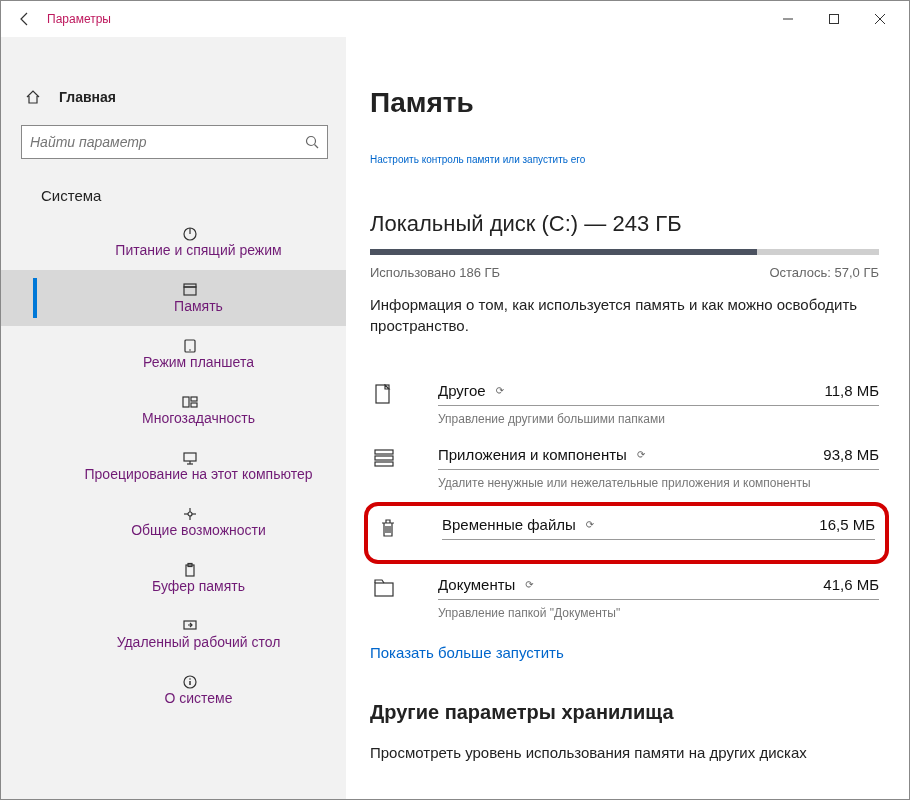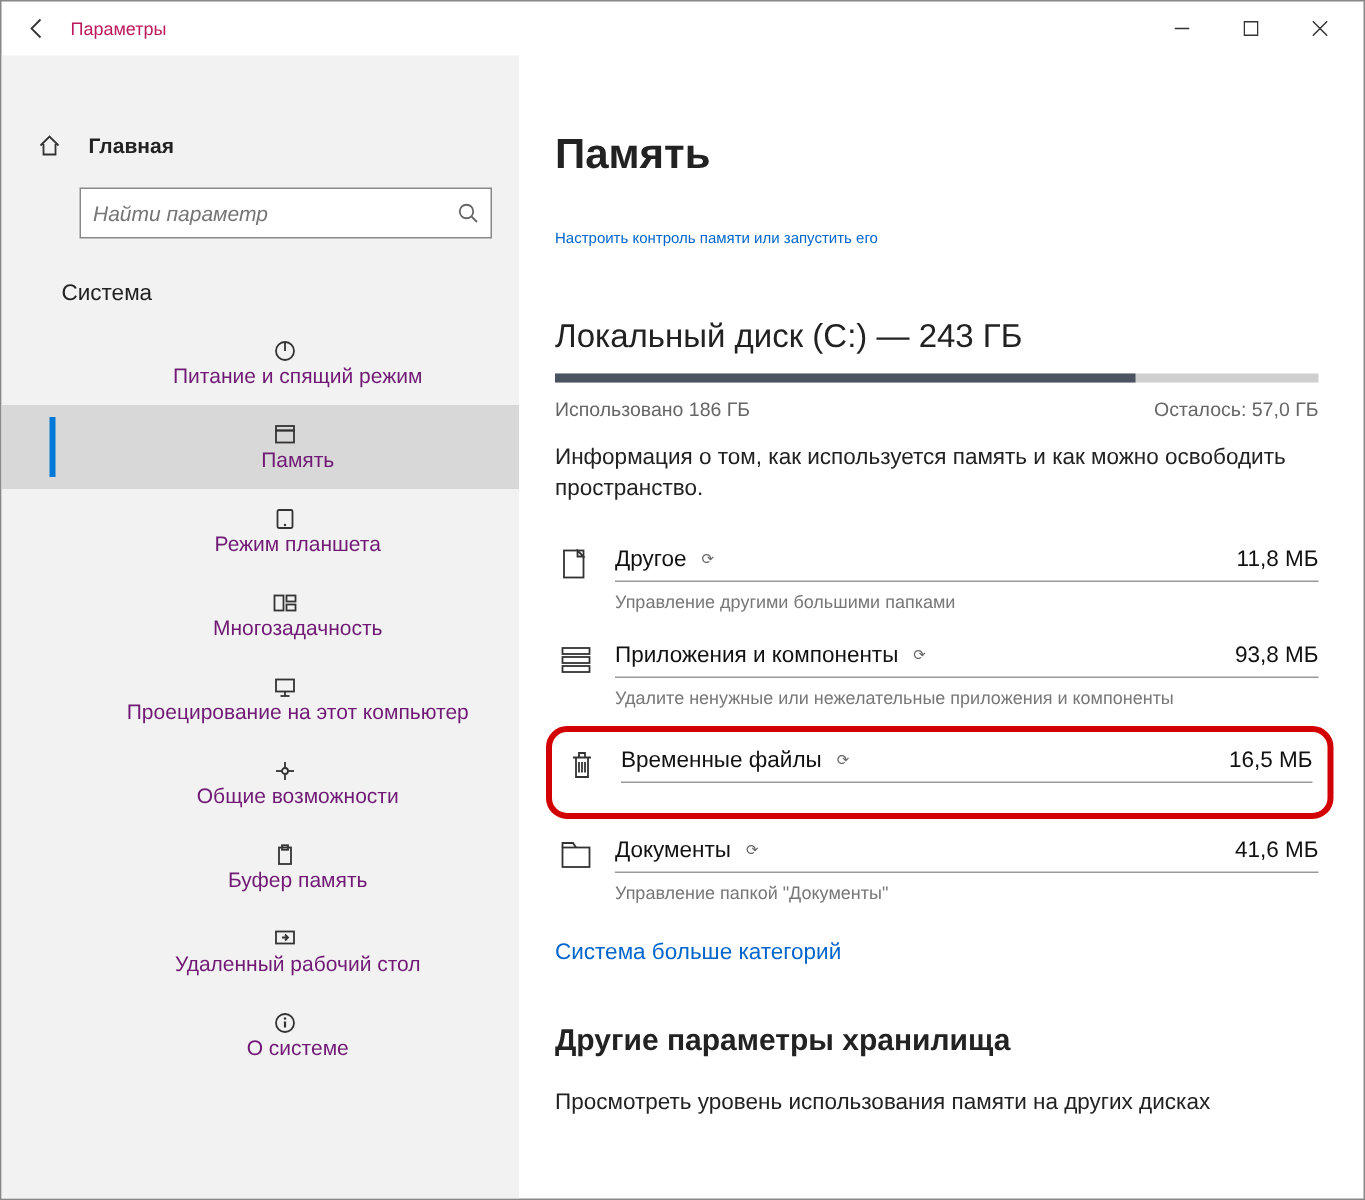--- a/index.html
+++ b/index.html
@@ -7,38 +7,38 @@
 .titlebar { height: 36px; display: flex; align-items: center; padding: 0 6px; }
 .titlebar .back { width: 36px; height: 36px; display:flex; align-items:center; justify-content:center; margin-right: 4px; }
 .titlebar .title { font-size: 12px; color: #be185d; }
 .titlebar .winbtns { margin-left: auto; display:flex; }
 .titlebar .winbtn { width: 46px; height: 32px; display:flex; align-items:center; justify-content:center; }
 .content { display: flex; height: calc(100% - 36px); }
 .sidebar { width: 345px; background: #f2f2f2; padding: 0; }
 .home { display:flex; align-items:center; padding: 10px 24px; margin-top: 42px; }
 .home .icon { width: 20px; margin-right: 14px; }
 .home .label { font-size: 14px; color:#222;font-weight:bold; }
-.search { margin: 10px 18px 22px 52px; border: 1px solid #888; background:#fff; height: 34px; display:flex; align-items:center; padding: 0 8px 0 8px; gap: 12px; }
+.search { margin: 10px 18px 22px 20px; border: 1px solid #888; background:#fff; height: 34px; display:flex; align-items:center; padding: 0 8px 0 8px; gap: 12px; }
 .search input { border:none; outline:none; flex:1; font-size:14px; background:transparent; font-style: italic; color:#777; }
 .search .sicon { color:#555; font-size:14px; }
 .section-title { font-size: 15px; font-weight: 400; padding: 6px 40px 10px 40px; color:#222; }
 .nav { list-style:none; }
 .nav li { display:flex; align-items:center; padding: 12px 0 12px 50px; font-size: 14px; color:#701a75; position:relative; cursor: default; flex-direction: column; }
 .nav li .nicon { width: 20px; display:inline-flex; align-items:center; justify-content:center; margin-right: 18px; color:#333; }
 .nav li.selected { background: #d8d8d8; }
 .nav li.selected::before { content:""; position:absolute; left:32px; top:8px; bottom:8px; width:4px; background:#0078d7; }
 .main { flex:1; padding: 50px 30px 0 24px; overflow: hidden; }
 .main h1 { font-size: 28px; font-weight: 600; margin-bottom: 30px; color:#222; }
 .subtitle-link { color:#0066cc; font-size: 10px; margin-bottom: 46px; display:inline-block; }
 .disk-title { font-size: 22px; font-weight: 400; margin-bottom: 12px; color:#222; }
 .usage-bar { height: 6px; background:#cfcfcf; width: 100%; margin-bottom: 10px; position:relative; }
 .usage-bar .fill { height:100%; background:#4b5260; }
 .usage-labels { display:flex; justify-content:space-between; font-size:13px; color:#666; margin-bottom: 14px; }
-.desc { font-size: 15px; color:#222; margin-bottom: 18px; line-height:1.4; }
-.cat { display:flex; align-items:flex-start; padding: 10px 0 4px 0; }
+.desc { font-size: 15px; color:#222; margin-bottom: 36px; line-height:1.4; }
+.cat { display:flex; align-items:flex-start; padding: 10px 0 4px 0; gap: 28px; }
 .cat .cicon { width: 28px; height: 24px; display:flex; align-items:center; justify-content:center; margin-right: 12px; color:#333; }
 .cat-body { flex:1; }
 .cat-head { display:flex; align-items:center; }
 .cat-name { font-size: 15px; color:#111; }
 .cat-spin { margin-left: 10px; color:#666; font-size: 10px; }
 .cat-size { margin-left:auto; font-size: 15px; color:#111; }
 .cat-bar { height: 1px; background:#999; margin: 6px 0; }
 .cat-sub { font-size: 12px; color:#777; margin-bottom: 6px; }
 .more-link { color:#0066cc; font-size:15px; margin: 14px 0 40px 0; display:inline-block; }
 .section2 { font-size: 20px; font-weight:600; margin-bottom: 20px; color:#222; }
@@ -268,18 +268,18 @@
         <div class="cat-head">
           <span class="cat-name">Документы</span>
           <span class="cat-spin">⟳</span>
           <span class="cat-size">41,6 МБ</span>
         </div>
         <div class="cat-bar"></div>
         <div class="cat-sub">Управление папкой "Документы"</div>
       </div>
     </div>
 
-    <a class="more-link">Система больше категорий</a>
+    <a class="more-link">Показать больше запустить</a>
 
     <div class="section2">Другие параметры хранилища</div>
     <div class="other-desc">Просмотреть уровень использования памяти на других дисках</div>
   </div>
 </div>
 
 </body></html>

